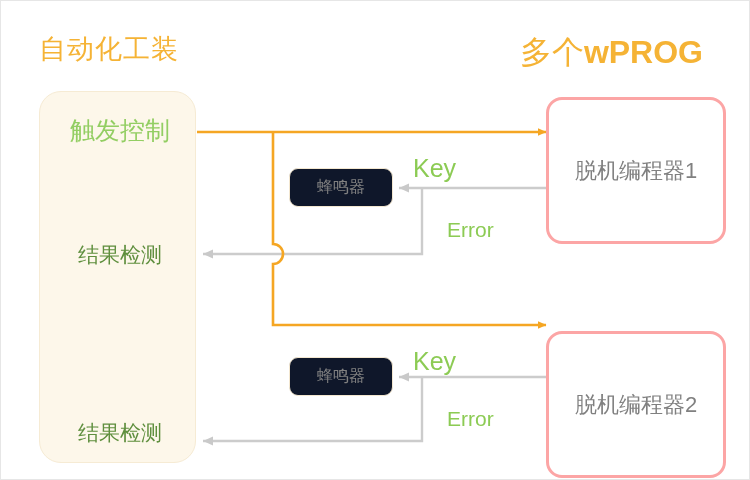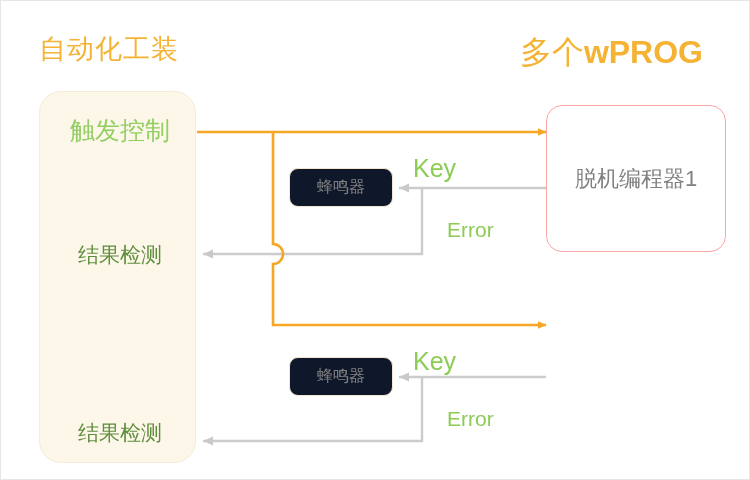--- a/index.html
+++ b/index.html
@@ -60,25 +60,25 @@
     display:flex;align-items:center;justify-content:center;
     font-size:16px;color:#808080;
   }
   #buzzer-1{left:288px;top:167px;}
   #buzzer-2{left:288px;top:356px;}
 
   
   .prog-box{
     width:180px;height:147px;
     background:#ffffff;
-    border:1px solid #fca5a5;
+    border:3px solid #fca5a5;
     border-radius:16px;
     box-sizing:border-box;
     display:flex;align-items:center;justify-content:center;
-    font-size:22px;color:#808080;margin-top:8px;
+    font-size:22px;color:#808080;
   }
   #prog-1{left:545px;top:96px;}
   #prog-2{left:545px;top:330px;}
 
   
   .edge-label{
     font-size:25px;color:#8ccb54;
     background:#ffffff;
     padding:0 4px;
     white-space:nowrap;
@@ -156,20 +156,23 @@
   </div>
 
   <div class="abs buzzer-box" id="buzzer-2">
     <span>蜂鸣器</span>
   </div>
 
   <div class="abs prog-box" id="prog-1">
     <span>脱机编程器1</span>
   </div>
 
+  <div class="abs prog-box" id="prog-2">
+    <span>脱机编程器2</span>
+  </div>
 
   <div class="abs edge-label" id="key-label-1">Key</div>
 
   <div class="abs edge-label" id="key-label-2">Key</div>
 
   <div class="abs err-label" id="err-label-1">Error</div>
 
   <div class="abs err-label" id="err-label-2">Error</div>
 
 </div>

